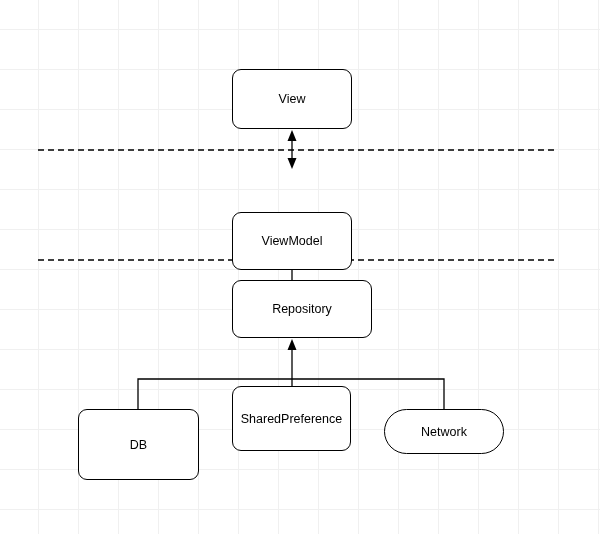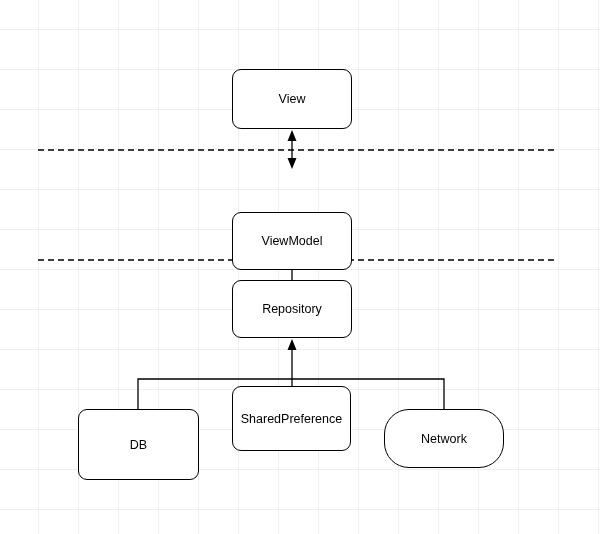--- a/index.html
+++ b/index.html
@@ -35,24 +35,24 @@
     justify-content: center;
   }
   .node .label {
     font-size: 12.5px;
     color: #000000;
     white-space: nowrap;
     text-align: center;
   }
   #node-view             { left: 232px; top: 69px;  width: 120px; height: 60px; }
   #node-viewmodel        { left: 232px; top: 170px; width: 120px; height: 58px; margin-top: 42px; }
-  #node-repository       { left: 232px; top: 280px; width: 120px; height: 58px; }
+  #node-repository       { left: 232px; top: 280px; width: 140px; height: 58px; }
   #node-db               { left: 78px;  top: 409px; width: 121px; height: 71px; }
   #node-sharedpreference { left: 232px; top: 386px; width: 119px; height: 65px; }
-  #node-network          { left: 384px; top: 409px; width: 120px; height: 59px; border-radius: 25px; }
+  #node-network          { left: 384px; top: 409px; width: 120px; height: 45px; border-radius: 25px; }
   .region-label {
     position: absolute;
     left: 444px; top: 297px;
     font-size: 26px;
     line-height: 28px;
     letter-spacing: 0.5px;
     color: #000000;
     white-space: nowrap;
   }
 </style>

